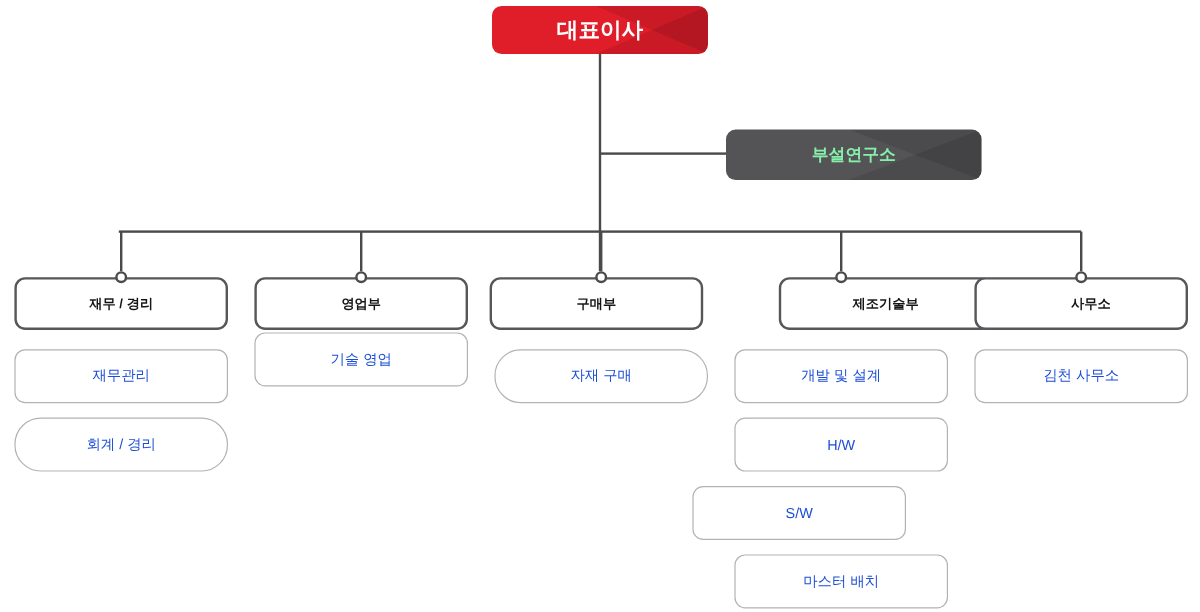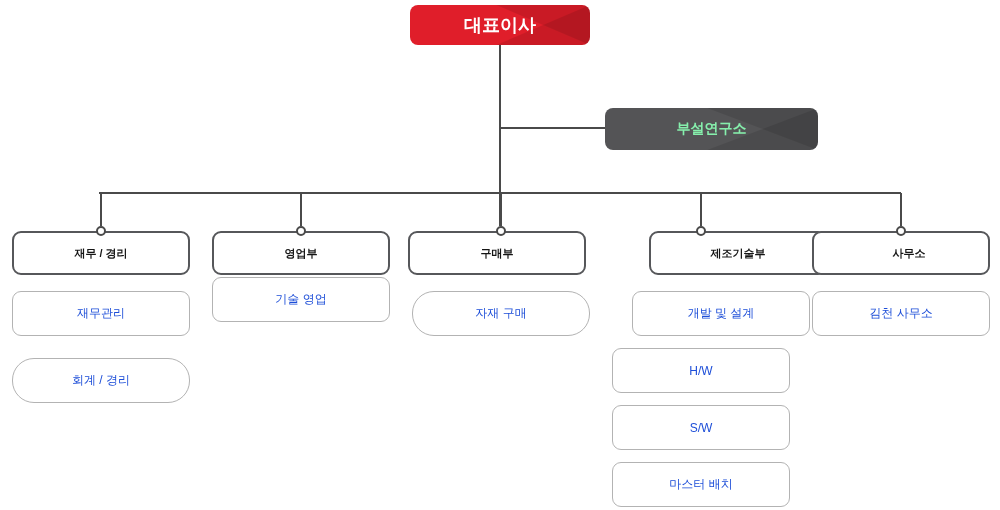--- a/index.html
+++ b/index.html
@@ -118,21 +118,21 @@
 
   <div>
       <div class="line" style="left: 100px; top: 193px; width: 2px; height: 33px;"></div>
       <div class="node-dot" style="left: 96px; top: 226px;"></div>
       <div class="box dept-box" style="left: 12px;">
         <span class="box-label">재무 / 경리</span>
       </div>
       <div class="box sub-box" style="left: 12px; top: 291px;">
         <span class="box-label">재무관리</span>
       </div>
-      <div class="box sub-box" style="left: 12px; top: 358px; border-radius: 22px;">
+      <div class="box sub-box" style="left: 12px; top: 348px; border-radius: 22px;">
         <span class="box-label">회계 / 경리</span>
       </div>
       <div class="line" style="left: 300px; top: 193px; width: 2px; height: 33px;"></div>
       <div class="node-dot" style="left: 296px; top: 226px;"></div>
       <div class="box dept-box" style="left: 212px;">
         <span class="box-label">영업부</span>
       </div>
       <div class="box sub-box" style="left: 212px; top: 277px;">
         <span class="box-label">기술 영업</span>
       </div>
@@ -142,27 +142,27 @@
         <span class="box-label">구매부</span>
       </div>
       <div class="box sub-box" style="left: 412px; top: 291px; border-radius: 22px;">
         <span class="box-label">자재 구매</span>
       </div>
       <div class="line" style="left: 700px; top: 193px; width: 2px; height: 33px;"></div>
       <div class="node-dot" style="left: 696px; top: 226px;"></div>
       <div class="box dept-box" style="left: 604px; margin-left: 45px;">
         <span class="box-label">제조기술부</span>
       </div>
-      <div class="box sub-box" style="left: 612px; top: 291px; margin-left: 20px;">
+      <div class="box sub-box" style="left: 612px; top: 291px;">
         <span class="box-label">개발 및 설계</span>
       </div>
       <div class="box sub-box" style="left: 612px; top: 348px;">
         <span class="box-label">H/W</span>
       </div>
-      <div class="box sub-box" style="left: 612px; top: 405px; justify-content: center;">
+      <div class="box sub-box" style="left: 577px; top: 405px; justify-content: center;">
         <span class="box-label">S/W</span>
       </div>
       <div class="box sub-box" style="left: 612px; top: 462px; align-items: center;">
         <span class="box-label">마스터 배치</span>
       </div>
       <div class="line" style="left: 900px; top: 193px; width: 2px; height: 33px;"></div>
       <div class="node-dot" style="left: 896px; top: 226px;"></div>
       <div class="box dept-box" style="left: 812px; padding-left: 16px;">
         <span class="box-label">사무소</span>
       </div>

